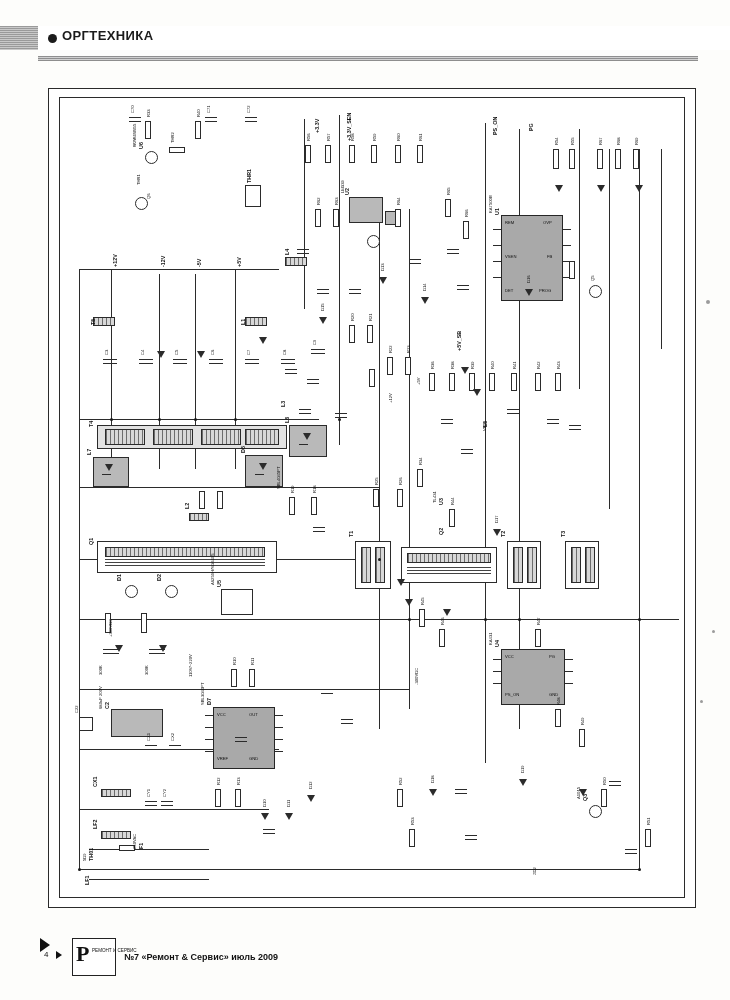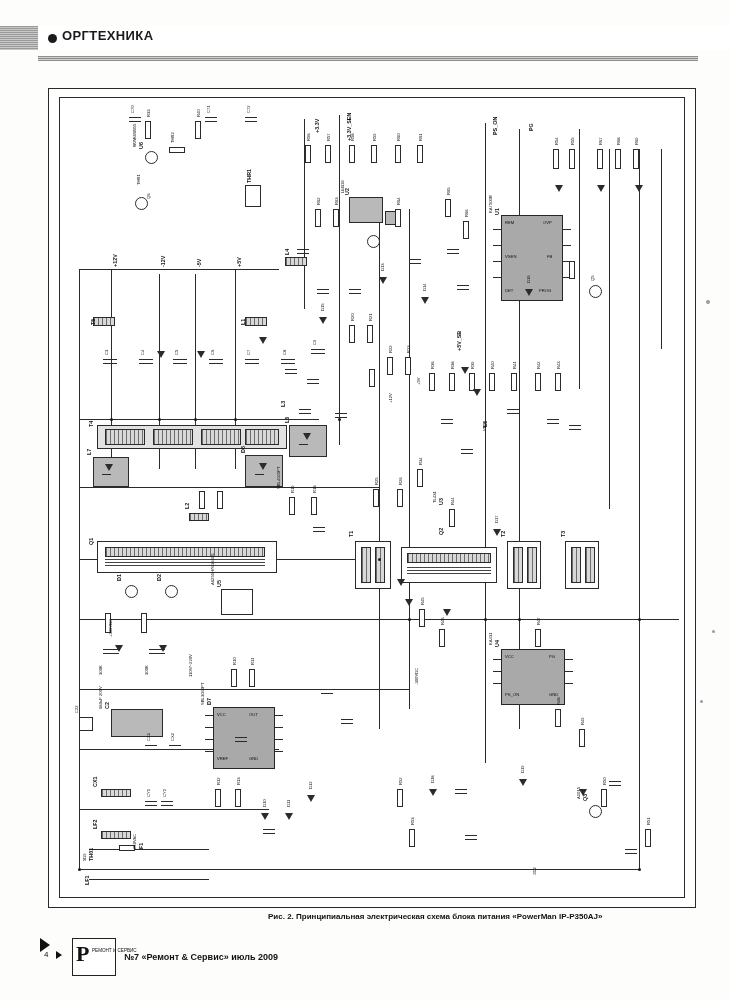--- a/index.html
+++ b/index.html
@@ -683,21 +683,20 @@
       <div class="lbl v" style="left:472px;top:684px;">D19</div>
       <div class="lbl v" style="left:332px;top:182px;">D13</div>
       <div class="lbl v" style="left:374px;top:202px;">D14</div>
       <div class="lbl v" style="left:272px;top:222px;">D15</div>
       <div class="lbl v" style="left:446px;top:434px;">D17</div>
       <div class="lbl v" style="left:478px;top:194px;">D16</div>
 
     </div>
   </div>
 
-  <div class="caption">Рис. 2. Принципиальная электрическая схема блока питания «PowerMan IP-P350AJ»</div>
 
   <div class="page-arrow"></div>
   <div class="page-num">4</div>
   <div class="page-arrow2"></div>
   <div class="footer-logo"></div>
   <div class="footer-logo-r">Р</div>
   <div class="footer-logo-txt">РЕМОНТ И
 СЕРВИС</div>
   <div class="footer-text">№7 «Ремонт &amp; Сервис» июль 2009</div>
 

